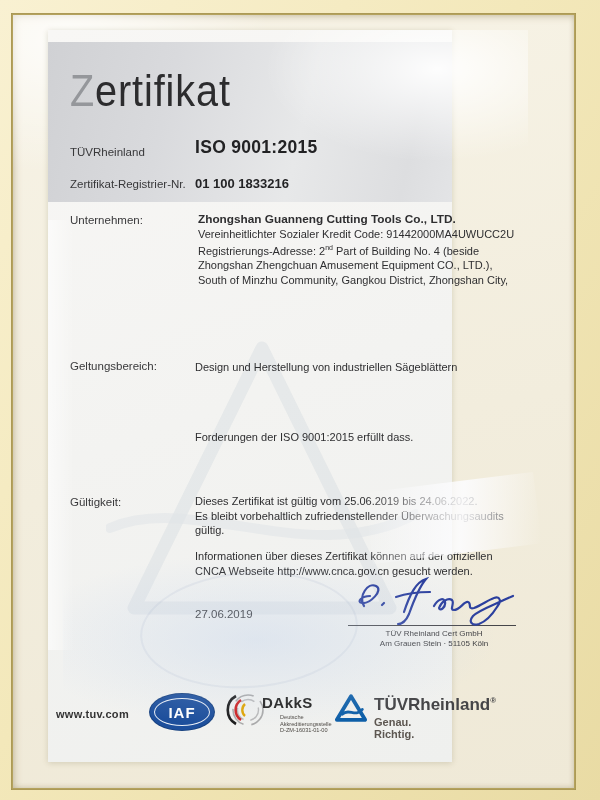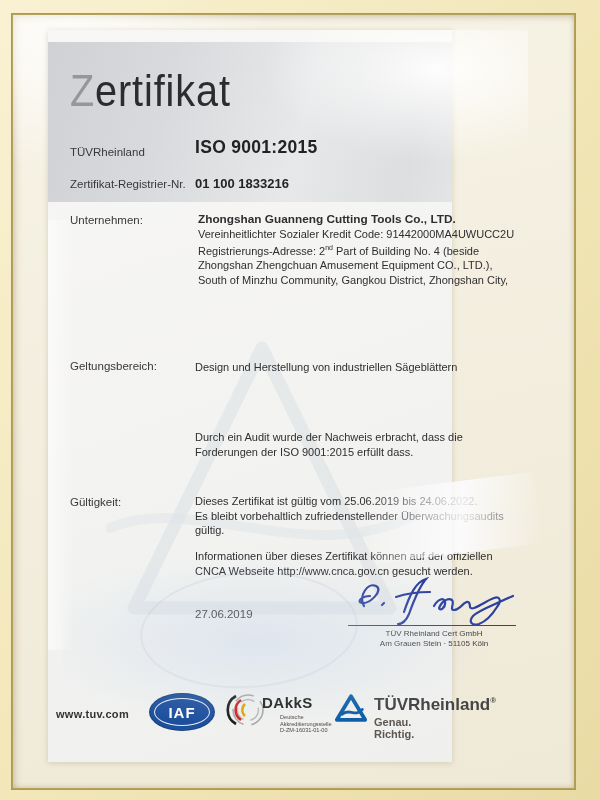--- a/index.html
+++ b/index.html
@@ -114,21 +114,20 @@
       <div>Vereinheitlichter Sozialer Kredit Code: 91442000MA4UWUCC2U</div>
       <div><span>Registrierungs-Adresse: 2</span><sup>nd</sup><span> Part of Building No. 4 (beside</span></div>
       <div>Zhongshan Zhengchuan Amusement Equipment CO., LTD.),</div>
       <div>South of Minzhu Community, Gangkou District, Zhongshan City,</div>
     </div>
 
     <div class="abs lbl scope-label">Geltungsbereich:</div>
     <div class="abs body-text scope-text">Design und Herstellung von industriellen Sägeblättern</div>
 
     <div class="abs body-text audit">
-      <div>Durch ein Audit wurde der Nachweis erbracht, dass die</div>
       <div>Forderungen der ISO 9001:2015 erfüllt dass.</div>
     </div>
 
     <div class="abs lbl validity-label">Gültigkeit:</div>
     <div class="abs body-text validity">
       <div>Dieses Zertifikat ist gültig vom 25.06.2019 bis 24.06.2022.</div>
       <div>Es bleibt vorbehaltlich zufriedenstellender Überwachungsaudits</div>
       <div>gültig.</div>
     </div>
 

